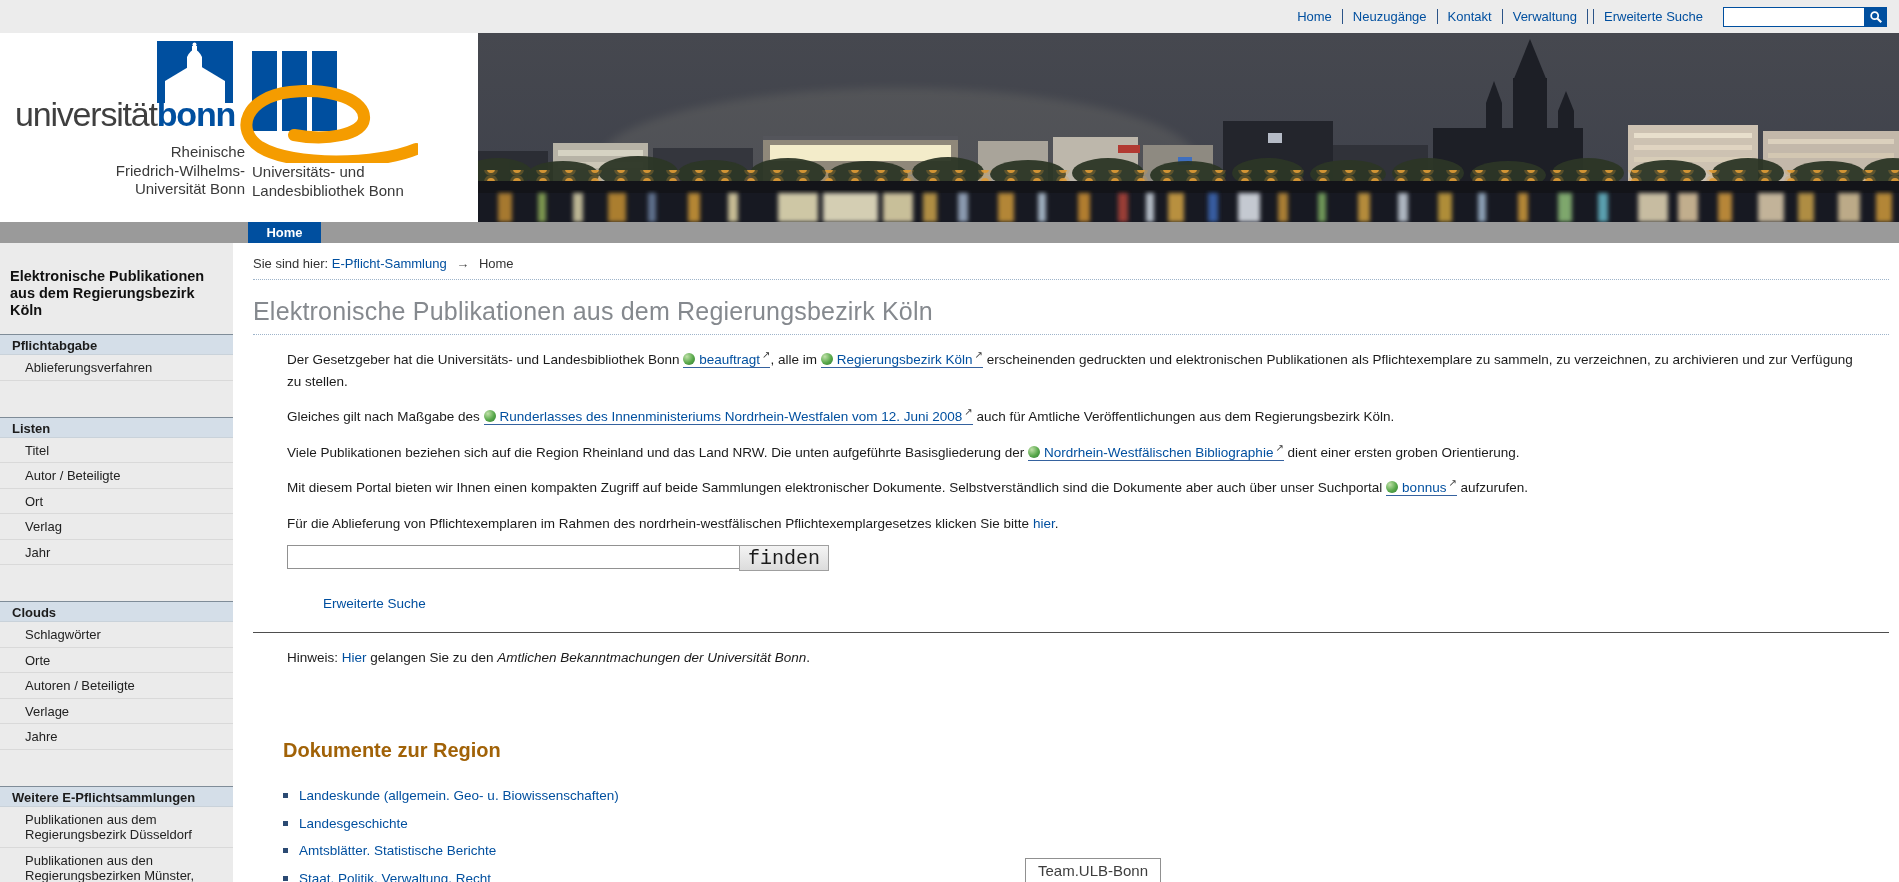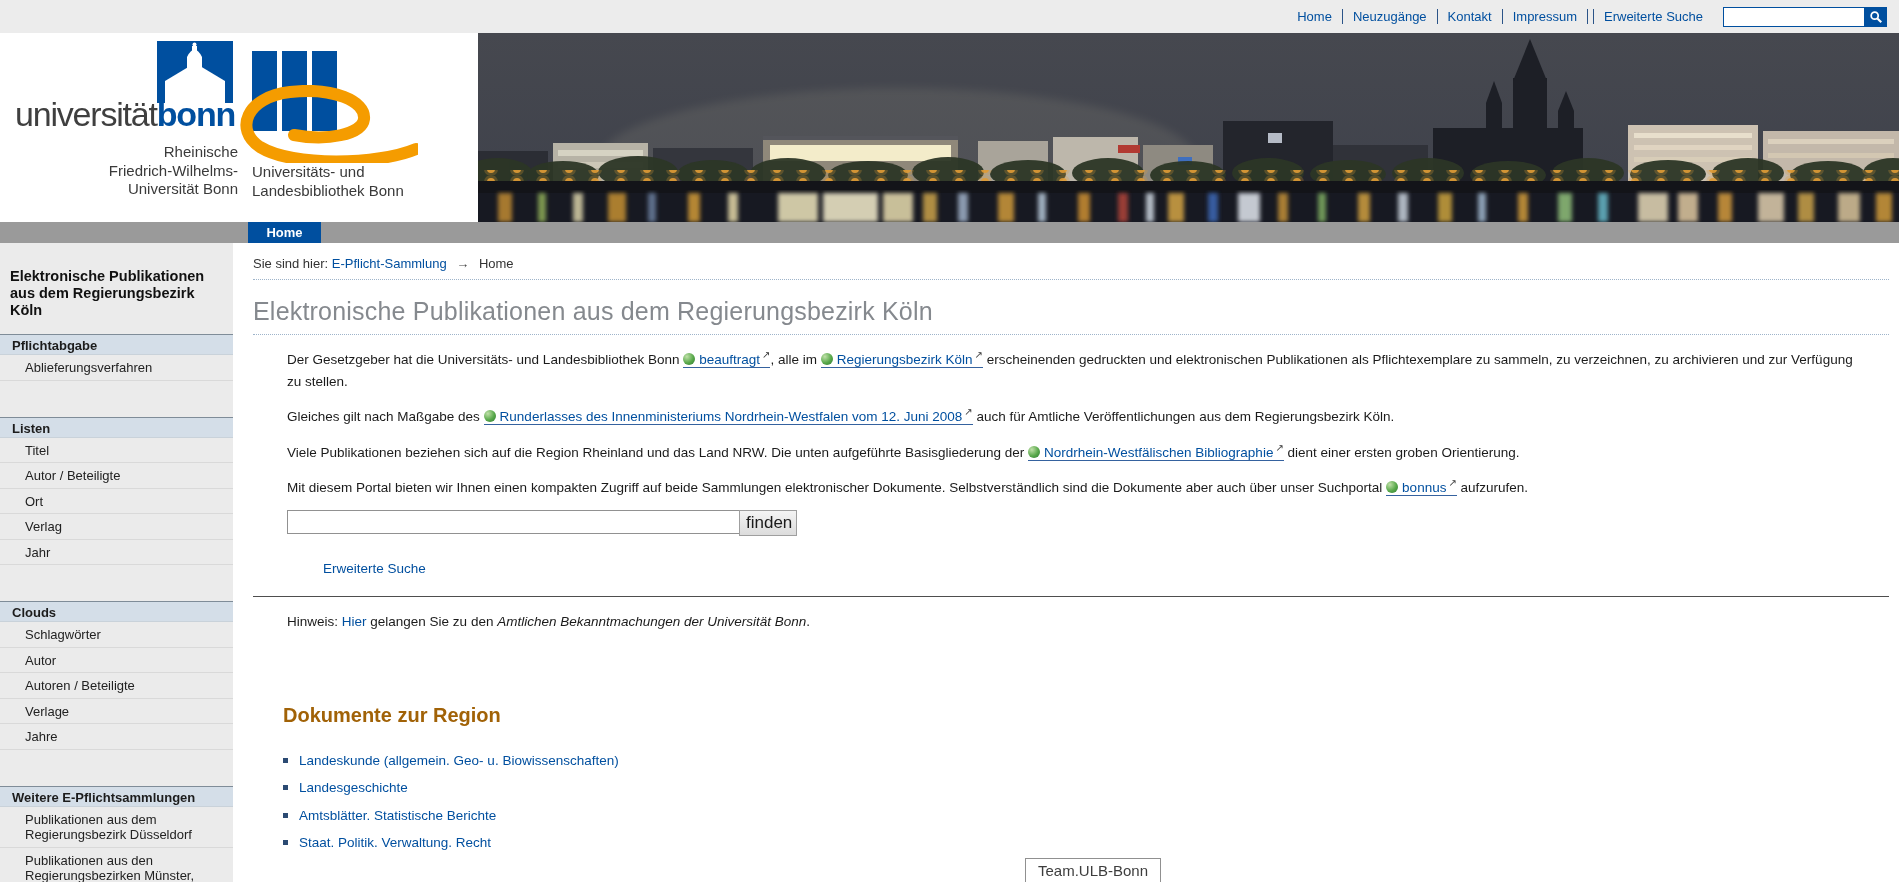--- a/index.html
+++ b/index.html
@@ -24,21 +24,21 @@
   
   .header { position:absolute; top:33px; left:0; width:100%; height:189px; background:#fff; }
   .banner { position:absolute; left:478px; right:0; top:0; height:189px; overflow:hidden; }
   .banner svg { display:block; width:100%; height:100%; }
 
   .uni-square { position:absolute; left:157px; top:8px; width:76px; height:62px; background:#004f9f; }
   .uni-square svg { position:absolute; bottom:0; left:0; width:76px; height:62px; }
   .wordmark { position:absolute; left:15px; top:64px; font-size:34px; line-height:34px; letter-spacing:-1.2px; white-space:nowrap; }
   .wordmark .w1 { color:#3f3f3f; font-weight:400; }
   .wordmark .w2 { color:#004f9f; font-weight:bold; }
-  .uni-sub { position:absolute; left:5px; top:110px; width:233px; text-align:right; font-size:15px; line-height:18.5px; color:#3a3a3a; }
+  .uni-sub { position:absolute; left:12px; top:110px; width:233px; text-align:right; font-size:15px; line-height:18.5px; color:#3a3a3a; }
   .ulb-bars { position:absolute; top:18px; left:0; width:25px; height:80px; background:#004f9f; }
   .ulb-e { position:absolute; left:238px; top:52px; width:180px; height:78px; z-index:2; }
   .ulb-sub { position:absolute; left:252px; top:130px; font-size:15px; line-height:18.5px; color:#3a3a3a; white-space:nowrap; }
 
   
   .tabbar { position:absolute; top:222px; left:0; width:100%; height:21px; background:#9a9a9a; }
   .tab-home { position:absolute; left:248px; top:0; height:21px; min-width:73px; background:#004f9f; color:#fff;
               font-size:13px; font-weight:bold; display:flex; align-items:center; justify-content:center; padding:0 14px; cursor:pointer; }
 
   
@@ -59,22 +59,22 @@
   h1.pagetitle { margin:17px 0 0 0; font-size:25px; font-weight:400; color:#85898e; letter-spacing:0.2px; }
   .pwrap { padding-left:34px; padding-right:20px; font-size:13.5px; line-height:21.5px; }
   .pwrap p { margin:14px 0 0 0; }
   a.ext { text-decoration:none; border-bottom:1px solid #35629f; }
   .globe { display:inline-block; width:12px; height:12px; border-radius:50%;
            background:radial-gradient(circle at 32% 30%, #bfe0a8, #58a84a 55%, #2f7a33);
            margin-right:4px; vertical-align:-1px; }
   sup.arr { display:inline-block; font-size:10px; color:#333; margin-left:2px; vertical-align:6px; line-height:0; }
   .findform { margin-top:11px; display:flex; align-items:flex-start; }
   .findform input { width:453px; height:24px; border:1px solid #919191; background:#fff; padding:0 6px; font-size:13px; font-family:inherit; }
-  .findform button { height:26px; width:58px; margin-left:-1px; background:linear-gradient(#f4f4f4,#dcdcdc);
-                     border:1px solid #9f9f9f; font-size:17px; color:#1a1a1a; font-family:Liberation Sans, sans-serif; cursor:pointer; }
+  .findform button { height:26px; width:90px; margin-left:-1px; background:linear-gradient(#f4f4f4,#dcdcdc);
+                     border:1px solid #9f9f9f; font-size:20px; color:#1a1a1a; font-family:Liberation Mono, monospace; cursor:pointer; }
   .advanced { display:inline-block; margin:22px 0 0 36px; font-size:13.5px; }
   .mainrule { border-top:1px solid #4e4e4e; height:0; margin-top:17px; }
   .hinweis { margin-top:12px; }
   .hinweis b { font-weight:normal; }
   .region { margin-top:71px; padding-left:30px; }
   .region h2 { margin:0; font-size:20px; color:#a16207; }
   .region ul { list-style:none; margin:20px 0 0 0; padding:0; font-size:13.5px; }
   .region li { position:relative; padding-left:16px; line-height:27.5px; }
   .region li .bullet { position:absolute; left:0; top:11px; width:5px; height:5px; background:#2b4a73; }
   .teambox { position:absolute; left:1025px; top:858px; background:#fff; border:1px solid #909090;
@@ -84,21 +84,21 @@
 <body>
 
 <div class="topbar">
   <div class="topnav">
     <a class="nav">Home</a>
     <span class="vsep"></span>
     <a class="nav">Neuzugänge</a>
     <span class="vsep"></span>
     <a class="nav">Kontakt</a>
     <span class="vsep"></span>
-    <a class="nav">Impressum</a>
+    <a class="nav">Verwaltung</a>
     <span class="vsep"></span>
     <span class="vsep gap"></span>
     <a class="nav">Erweiterte Suche</a>
     <span class="topsearch">
       <input type="text" value="" style="">
       <button>
         <svg width="14" height="14" viewBox="0 0 16 16">
           <circle cx="6.5" cy="6.5" r="4" fill="none" stroke="#fff" stroke-width="2"></circle>
           <line x1="9.6" y1="9.6" x2="14" y2="14" stroke="#fff" stroke-width="2.4"></line>
         </svg>
@@ -284,21 +284,21 @@
     <div class="sb-item">Titel</div>
     <div class="sb-item">Autor / Beteiligte</div>
     <div class="sb-item">Ort</div>
     <div class="sb-item">Verlag</div>
     <div class="sb-item">Jahr</div>
   </div>
 
   <div class="sb-section">
     <div class="sb-head">Clouds</div>
     <div class="sb-item">Schlagwörter</div>
-    <div class="sb-item">Autor</div>
+    <div class="sb-item">Orte</div>
     <div class="sb-item">Autoren / Beteiligte</div>
     <div class="sb-item">Verlage</div>
     <div class="sb-item">Jahre</div>
   </div>
 
   <div class="sb-section">
     <div class="sb-head">Weitere E-Pflichtsammlungen</div>
     <div class="sb-item">Publikationen aus dem Regierungsbezirk Düsseldorf</div>
     <div class="sb-item">Publikationen aus den Regierungsbezirken Münster,</div>
   </div>
@@ -322,20 +322,23 @@
       <span>Der Gesetzgeber hat die Universitäts- und Landesbibliothek Bonn </span><a class="ext"><span class="globe"></span><span>beauftragt</span><sup class="arr">↗</sup></a><span>, alle im </span><a class="ext"><span class="globe"></span><span>Regierungsbezirk Köln</span><sup class="arr">↗</sup></a><span> erscheinenden gedruckten und elektronischen Publikationen als Pflichtexemplare zu sammeln, zu verzeichnen, zu archivieren und zur Verfügung zu stellen.</span>
     </p>
     <p>
       <span>Gleiches gilt nach Maßgabe des </span><a class="ext"><span class="globe"></span><span>Runderlasses des Innenministeriums Nordrhein-Westfalen vom 12. Juni 2008</span><sup class="arr">↗</sup></a><span> auch für Amtliche Veröffentlichungen aus dem Regierungsbezirk Köln.</span>
     </p>
     <p>
       <span>Viele Publikationen beziehen sich auf die Region Rheinland und das Land NRW. Die unten aufgeführte Basisgliederung der </span><a class="ext"><span class="globe"></span><span>Nordrhein-Westfälischen Bibliographie</span><sup class="arr">↗</sup></a><span> dient einer ersten groben Orientierung.</span>
     </p>
     <p>
       <span>Mit diesem Portal bieten wir Ihnen einen kompakten Zugriff auf beide Sammlungen elektronischer Dokumente. Selbstverständlich sind die Dokumente aber auch über unser Suchportal </span><a class="ext"><span class="globe"></span><span>bonnus</span><sup class="arr">↗</sup></a><span> aufzurufen.</span>
+    </p>
+    <p>
+      <span>Für die Ablieferung von Pflichtexemplaren im Rahmen des nordrhein-westfälischen Pflichtexemplargesetzes klicken Sie bitte </span><a>hier</a><span>.</span>
     </p>
 
     <div class="findform">
       <input type="text" value="" style="">
       <button>finden</button>
     </div>
 
     <a class="advanced">Erweiterte Suche</a>
   </div>
 

